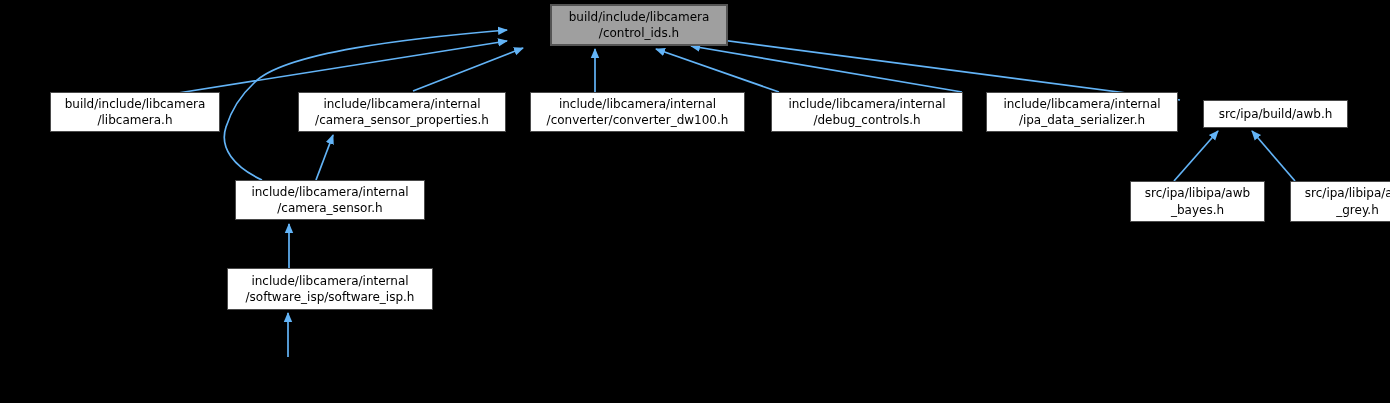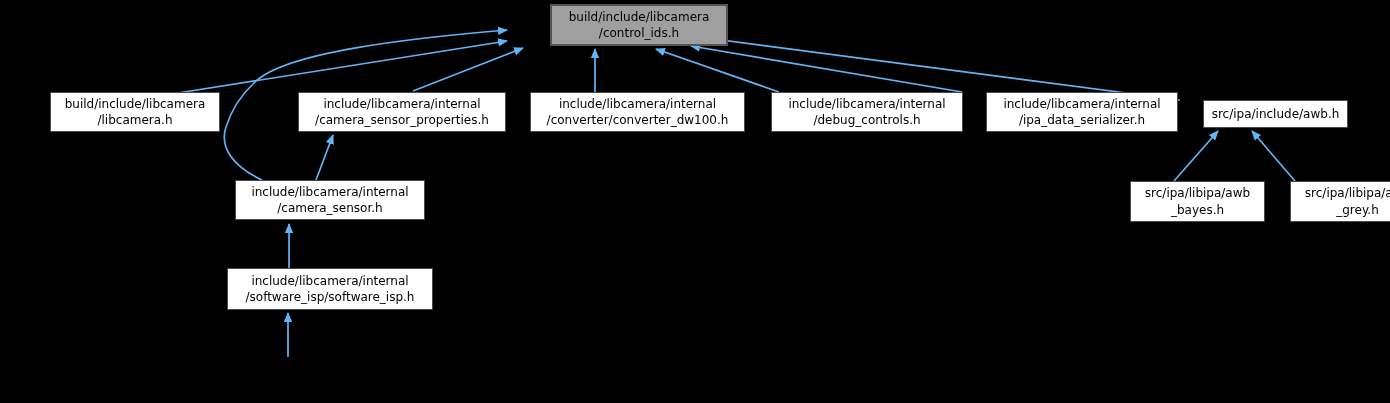--- a/index.html
+++ b/index.html
@@ -94,21 +94,21 @@
   <div class="node" id="n-libcamera">build/include/libcamera
 /libcamera.h</div>
   <div class="node" id="n-camera_sensor_properties">include/libcamera/internal
 /camera_sensor_properties.h</div>
   <div class="node" id="n-converter_dw100">include/libcamera/internal
 /converter/converter_dw100.h</div>
   <div class="node" id="n-debug_controls">include/libcamera/internal
 /debug_controls.h</div>
   <div class="node" id="n-ipa_data_serializer">include/libcamera/internal
 /ipa_data_serializer.h</div>
-  <div class="node" id="n-awb">src/ipa/include/awb.h</div>
+  <div class="node" id="n-awb">src/ipa/build/awb.h</div>
   <div class="node" id="n-camera_sensor">include/libcamera/internal
 /camera_sensor.h</div>
   <div class="node" id="n-awb_bayes">src/ipa/libipa/awb
 _bayes.h</div>
   <div class="node" id="n-awb_grey">src/ipa/libipa/awb
 _grey.h</div>
   <div class="node" id="n-software_isp_h">include/libcamera/internal
 /software_isp/software_isp.h</div>
 
 </div>

